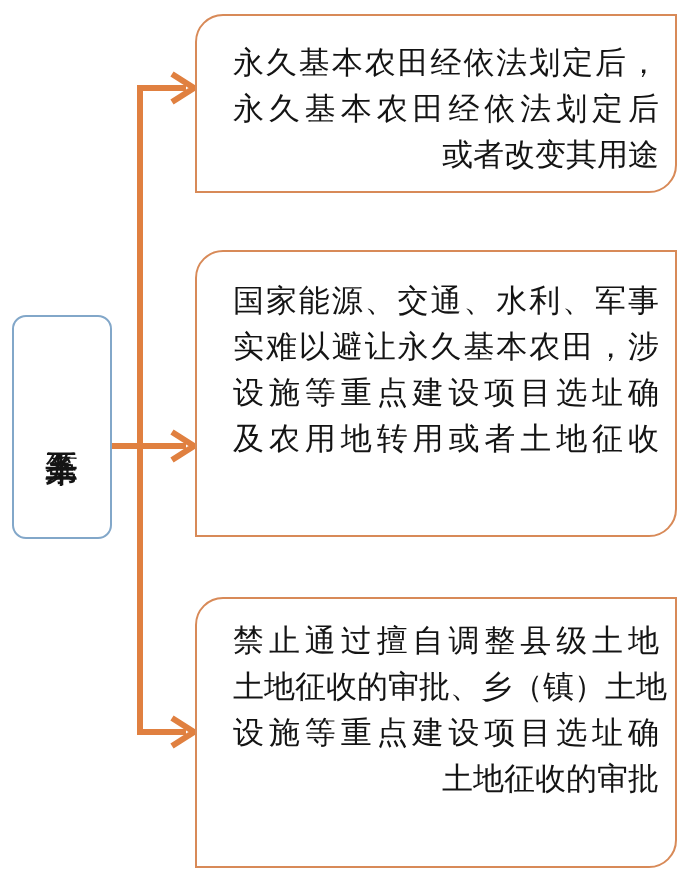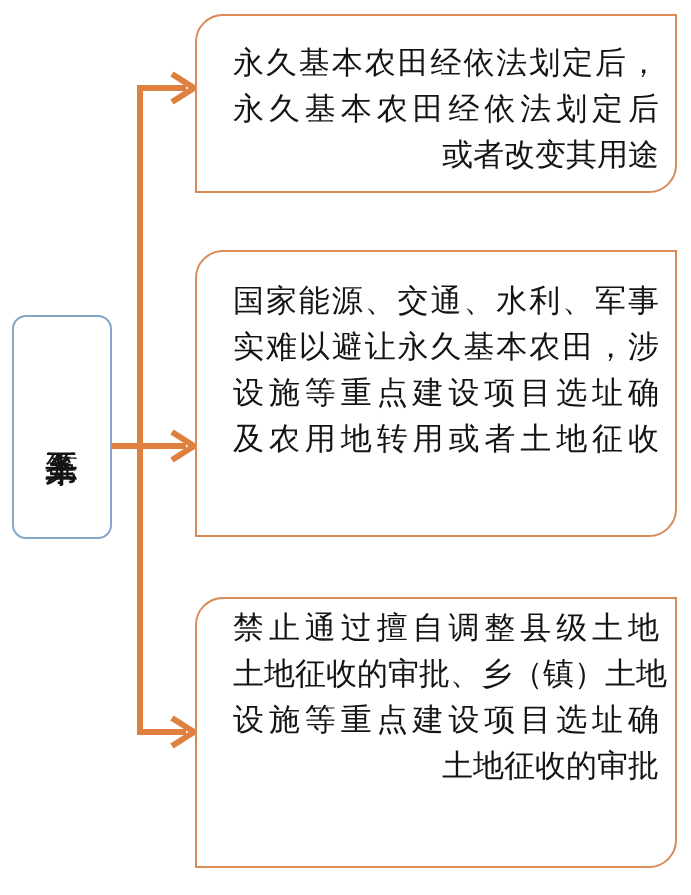--- a/index.html
+++ b/index.html
@@ -39,21 +39,21 @@
     position:absolute; left:195px;
     width:482px;
     box-sizing:border-box;
     background:#ffffff;
     border:2px solid var(--c-border-box, #d88a58);
     border-radius:28px 0 28px 0;
     color: var(--c-text, #141414);
   }
   .box1 { top:14px;  height:179px; padding:23px 16px 0 28px; }
   .box2 { top:250px; height:287px; padding:25px 16px 0 28px; }
-  .box3 { top:597px; height:271px; padding:5px 16px 0 28px; }
+  .box3 { top:597px; height:271px; padding:18px 16px 0 28px; }
   .line {
     font-size:31px;
     line-height:46px;
     height:46px;
     white-space:nowrap;
     overflow:visible;
     text-align:right;
   }
   .stretch {
     text-align:justify;

